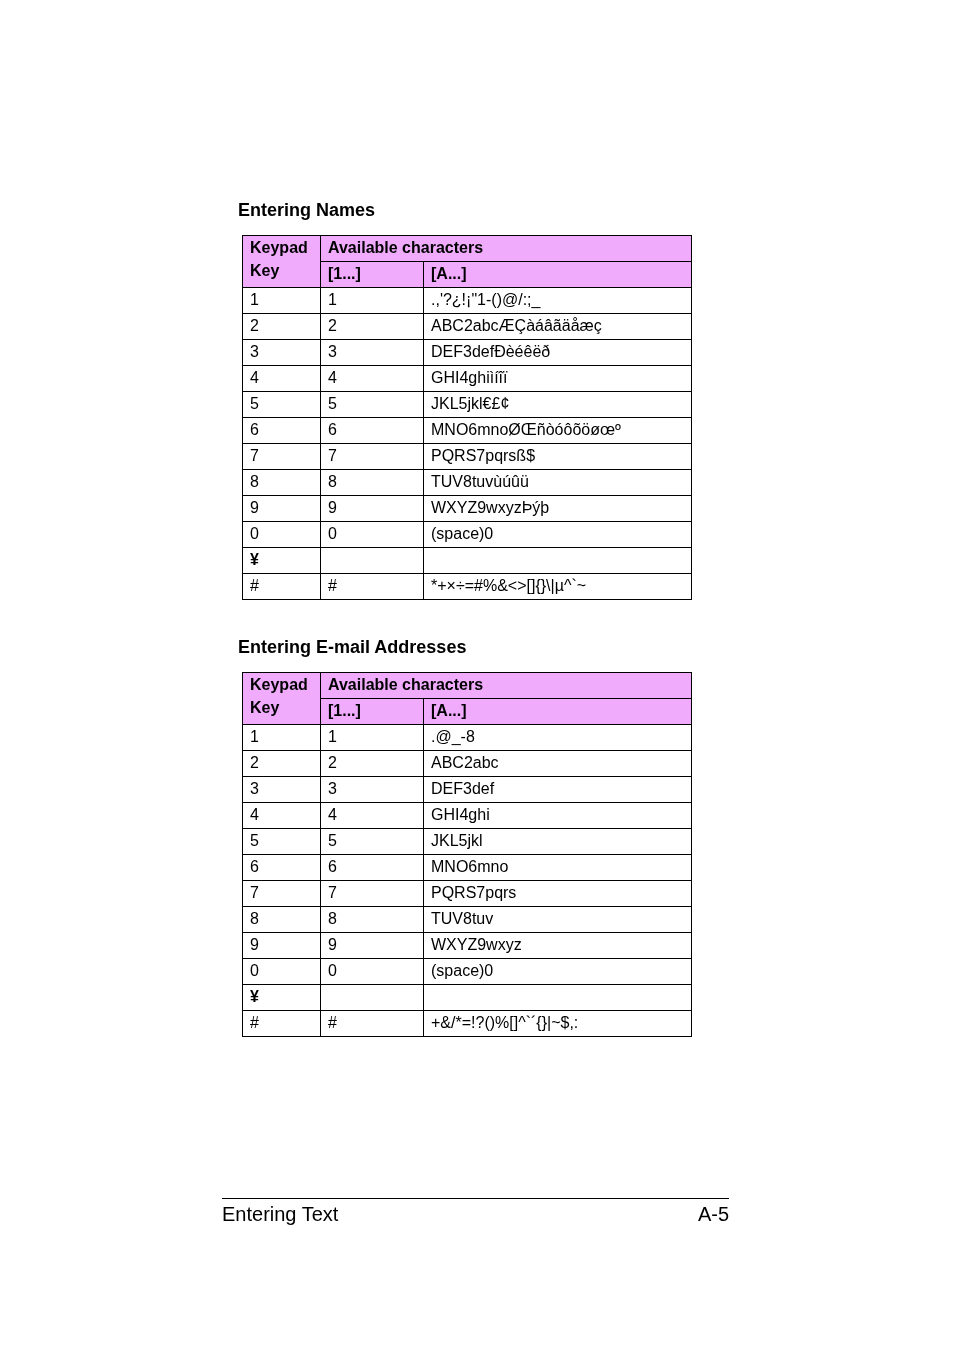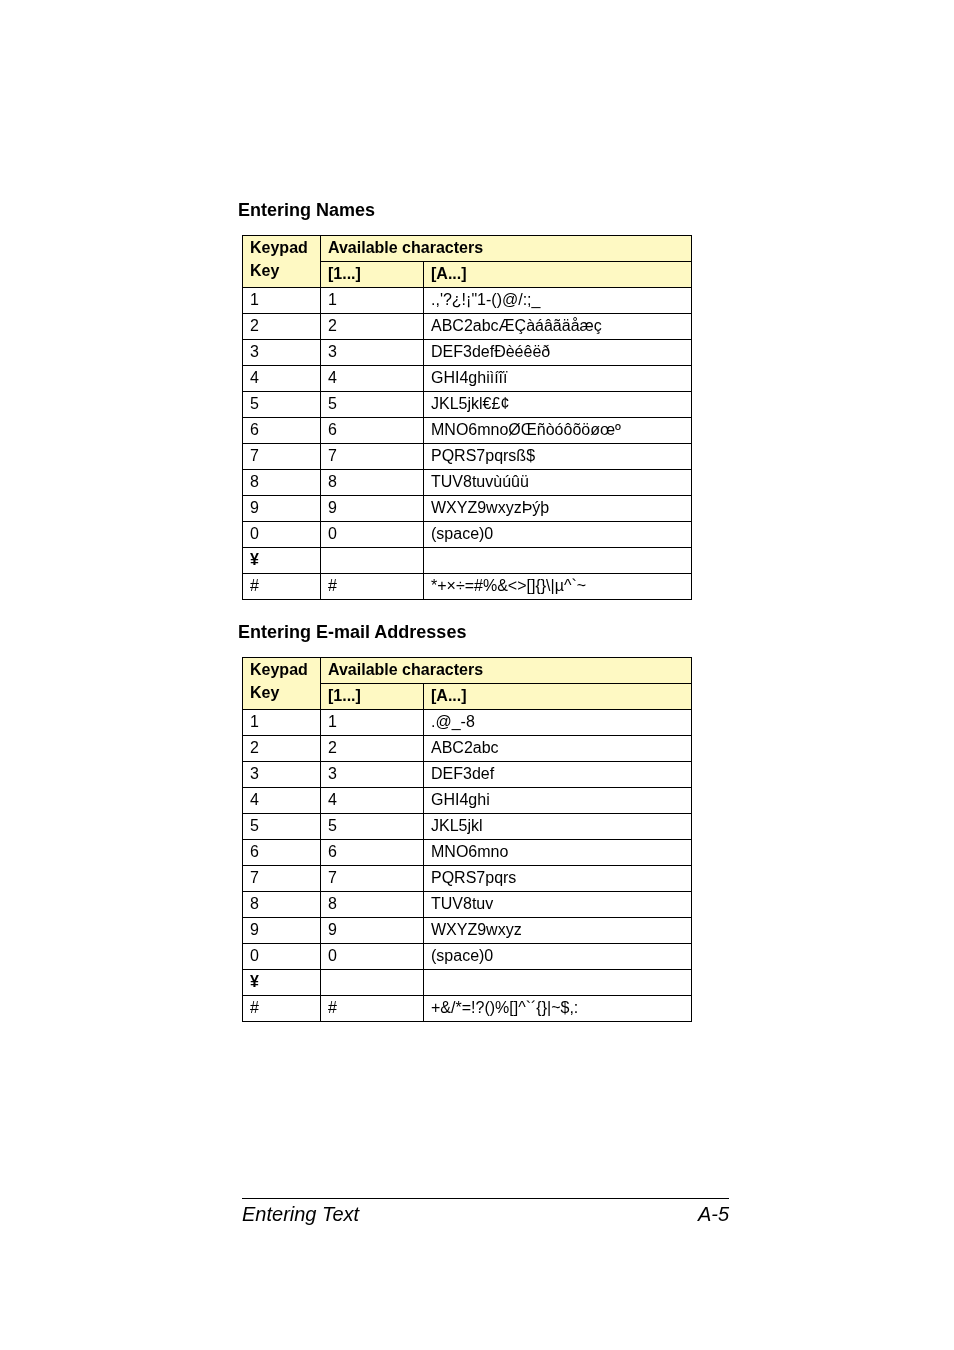--- a/index.html
+++ b/index.html
@@ -17,49 +17,48 @@
     height: 1336px;
     padding: 200px 225px 90px 238px;
     position: relative;
   }
   .section-heading {
     font-weight: bold;
     font-size: 18px;
     margin: 0 0 14px 0;
   }
   .section-heading.second {
-    margin-top: 22px;
+    margin-top: 37px;
   }
   table.keypad {
     border-collapse: collapse;
     width: 450px;
     font-size: 16px;
     line-height: 1.05;
     margin-left: 4px;
   }
   table.keypad th, table.keypad td {
     border: 1px solid #000;
     padding: 4px 7px 4px 7px;
     text-align: left;
     vertical-align: middle;
     height: 17px;
   }
   table.keypad th {
     font-weight: bold;
-    background: #fef9c3;
+    background: #f0abfc;
   }
   table.keypad .col-key { width: 63px; }
   table.keypad .col-num { width: 88px; }
   table.keypad .col-alpha { }
   .footer {
     position: absolute;
-    left: 242px;
+    left: 222px;
     right: 225px;
     bottom: 110px;
-    font-style: italic;
   }
   .footer-rule {
     border: none;
     border-top: 1px solid #000;
     margin: 0 0 4px 0;
   }
   .footer-row {
     display: flex;
     justify-content: space-between;
     font-size: 20px;

